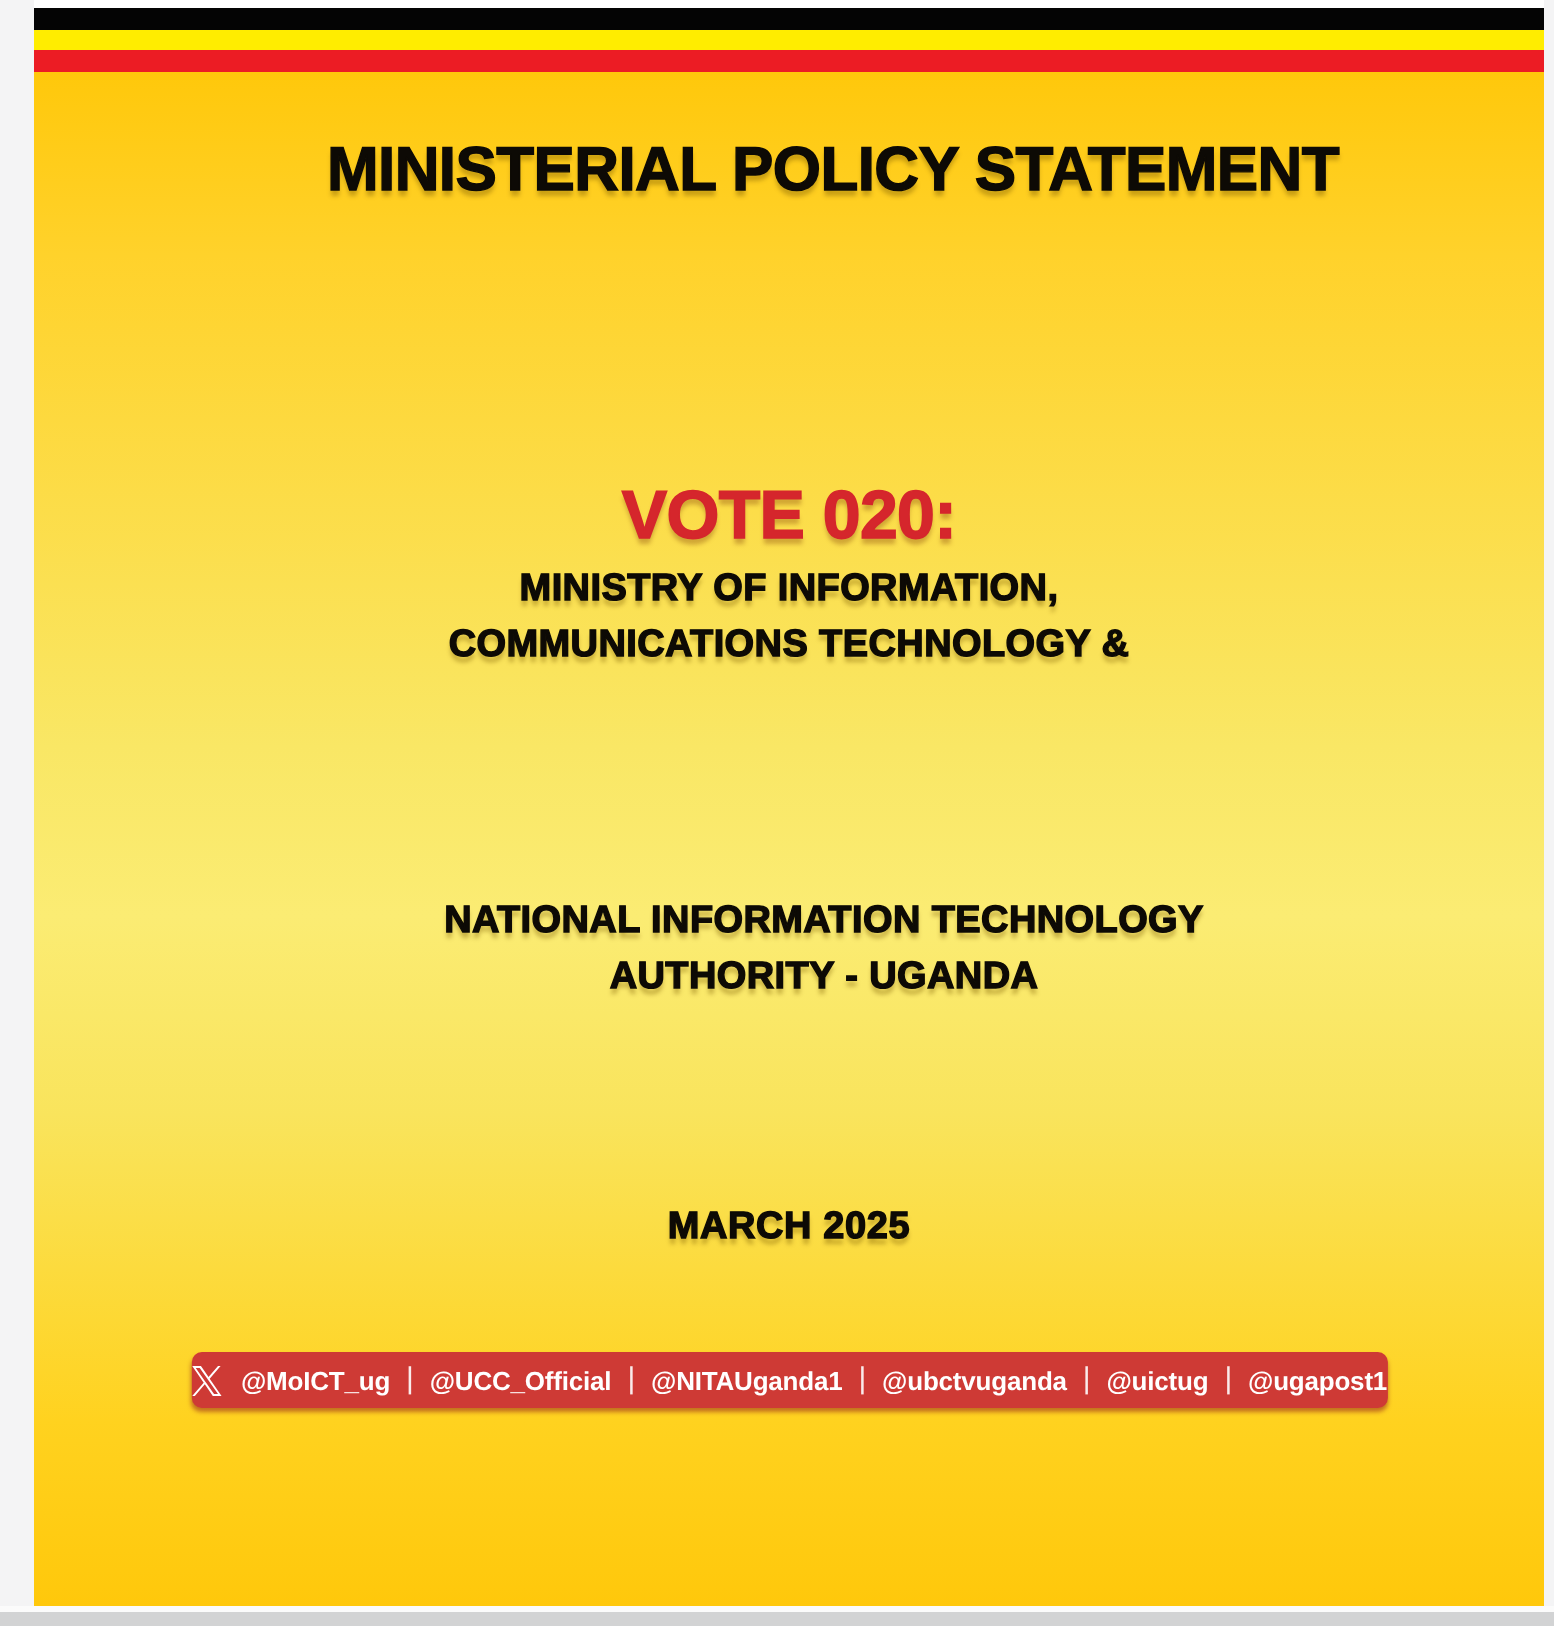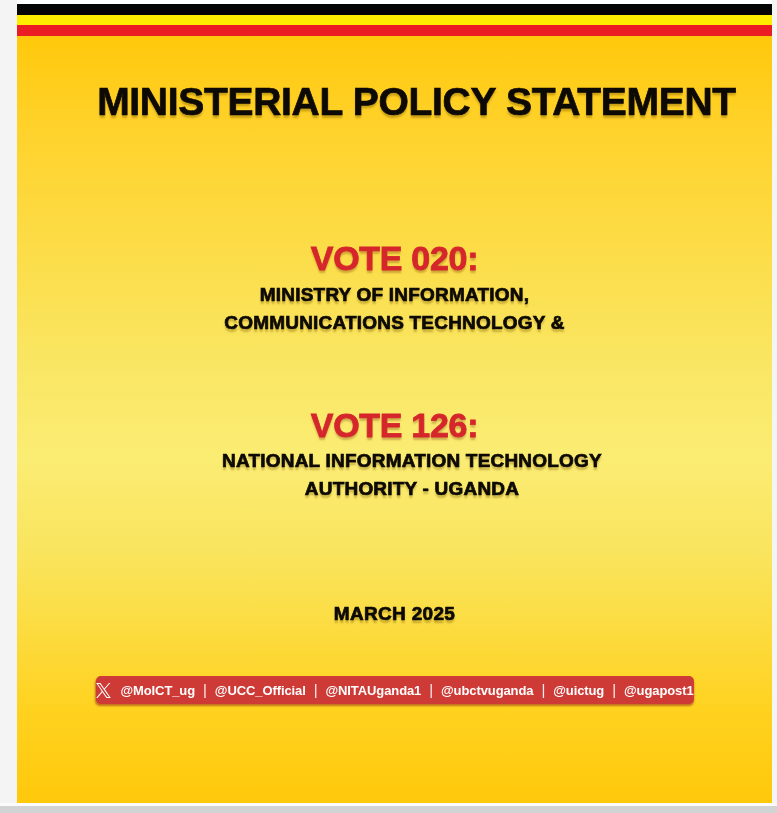--- a/index.html
+++ b/index.html
@@ -26,21 +26,21 @@
       #ffc80b 0%, #ffd22b 12%, #f9e765 44%, #fbec73 55%,
       #f9e45c 68%, #ffd21f 88%, #ffc80b 100%);
   }
   .center{position:absolute;left:0;right:0;text-align:center;color:#0d0a05;}
   .heavy{
     font-weight:bold;
     -webkit-text-stroke:0.7px;
     letter-spacing:-0.3px;
     text-shadow:0 3px 2px rgba(122,90,0,0.40);
   }
-  .title{top:44px;font-size:39px;padding-left:44px;}
+  .title{top:31px;font-size:31px;padding-left:44px;}
   .fy{top:83px;font-size:27px;}
   .vote-heading{
     font-size:34px;font-weight:bold;color:#d5262c;
     -webkit-text-stroke:0.8px #d5262c;letter-spacing:-0.3px;
     text-shadow:0 3px 2px rgba(125,60,10,0.35);
   }
   .vote1-heading{top:203px;}
   .org-lines{font-size:19px;line-height:28px;letter-spacing:0.2px;}
   .vote1-lines{top:245px;}
   .conjunction{top:345px;font-size:15px;letter-spacing:0.5px;}
@@ -77,21 +77,20 @@
 
     <div class="center heavy title">MINISTERIAL POLICY STATEMENT</div>
 
     <div class="center vote-heading vote1-heading">VOTE 020:</div>
     <div class="center heavy org-lines vote1-lines">
       <div>MINISTRY OF INFORMATION,</div>
       <div>COMMUNICATIONS TECHNOLOGY &amp;</div>
     </div>
 
 
-    <div class="center vote-heading vote2-heading">VOTE 126:</div>
     <div class="center heavy org-lines vote2-lines">
       <div>NATIONAL INFORMATION TECHNOLOGY</div>
       <div>AUTHORITY - UGANDA</div>
     </div>
 
     <div class="center heavy pub-date">MARCH 2025</div>
 
     <div class="social-bar">
       <span class="x-icon">
         <svg viewBox="0 0 1200 1227" xmlns="http://www.w3.org/2000/svg">

